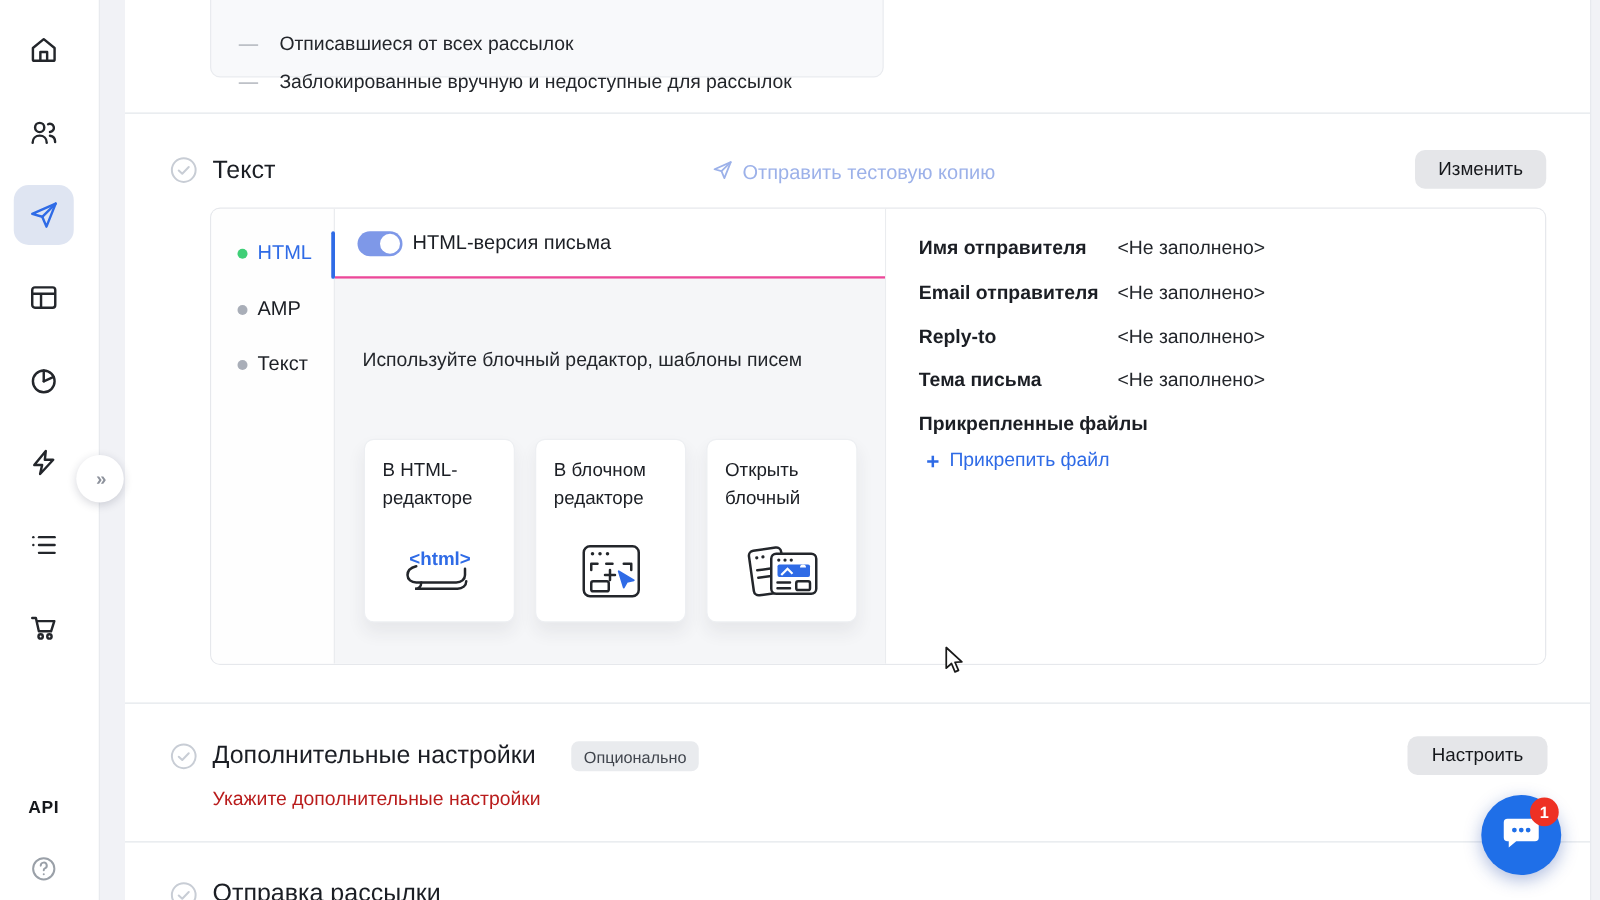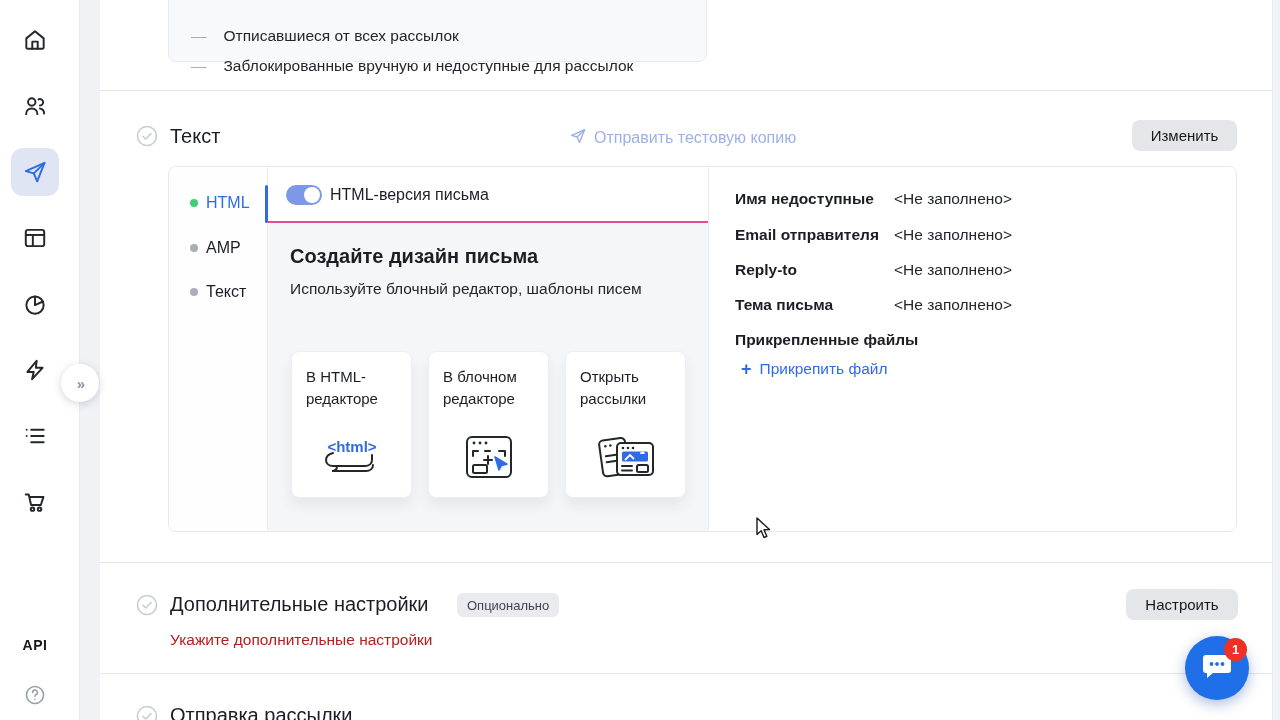--- a/index.html
+++ b/index.html
@@ -209,21 +209,20 @@
   <div class="tab-indicator"></div>
 
   <div class="toggle-row">
     <div class="toggle">
         <div class="knob"></div>
       </div>
     <div class="toggle-label">HTML-версия письма</div>
   </div>
 
   <div class="design-panel">
-    <div class="design-h">Создайте дизайн письма</div>
     <div class="design-p">
       <div>Используйте блочный редактор, шаблоны писем</div>
     </div>
 
     <div class="editor-card" style="left:23px">
       <div class="lbl">
         <div>В HTML-</div>
         <div>редакторе</div>
       </div>
       <div class="ico">
@@ -250,21 +249,21 @@
           <path d="M27 23 v8 M23 27 h8" stroke="#23262b" stroke-width="2" stroke-linecap="round"></path>
           <rect x="12" y="32" width="14" height="8" rx="1.5" stroke="#23262b" stroke-width="2"></rect>
           <path d="M34 24 l4 13 2.6-4.6 5.4-1.2 Z" fill="#2f6be6" stroke="#2f6be6" stroke-width="1.5" stroke-linejoin="round"></path>
         </svg>
       </div>
     </div>
 
     <div class="editor-card" style="left:297px">
       <div class="lbl">
         <div>Открыть</div>
-        <div>рассылки</div>
+        <div>блочный</div>
       </div>
       <div class="ico">
         <svg width="62" height="52" viewBox="0 0 62 52" fill="none">
           <g transform="rotate(-8 20 26)">
             <rect x="6" y="8" width="26" height="36" rx="4" stroke="#23262b" stroke-width="2" fill="#ffffff"></rect>
             <circle cx="12" cy="14" r="1.3" fill="#23262b"></circle>
               <circle cx="17" cy="14" r="1.3" fill="#23262b"></circle>
             <path d="M11 24 h12 M11 30 h12" stroke="#23262b" stroke-width="2" stroke-linecap="round"></path>
           </g>
           <rect x="22" y="12" width="36" height="32" rx="4" stroke="#23262b" stroke-width="2" fill="#ffffff"></rect>
@@ -278,21 +277,21 @@
           <rect x="42" y="34" width="11" height="7" rx="1.5" stroke="#23262b" stroke-width="2"></rect>
         </svg>
       </div>
     </div>
   </div>
 
   <div class="v-div"></div>
 
   <div class="form-panel">
     <div class="f-row" style="top:23px">
-      <span class="f-label">Имя недоступные</span>
+      <span class="f-label">Имя отправителя</span>
       <span class="f-value">&lt;Не заполнено&gt;</span>
     </div>
     <div class="f-row" style="top:59px">
       <span class="f-label">Email отправителя</span>
       <span class="f-value">&lt;Не заполнено&gt;</span>
     </div>
     <div class="f-row" style="top:94px">
       <span class="f-label">Reply-to</span>
       <span class="f-value">&lt;Не заполнено&gt;</span>
     </div>

